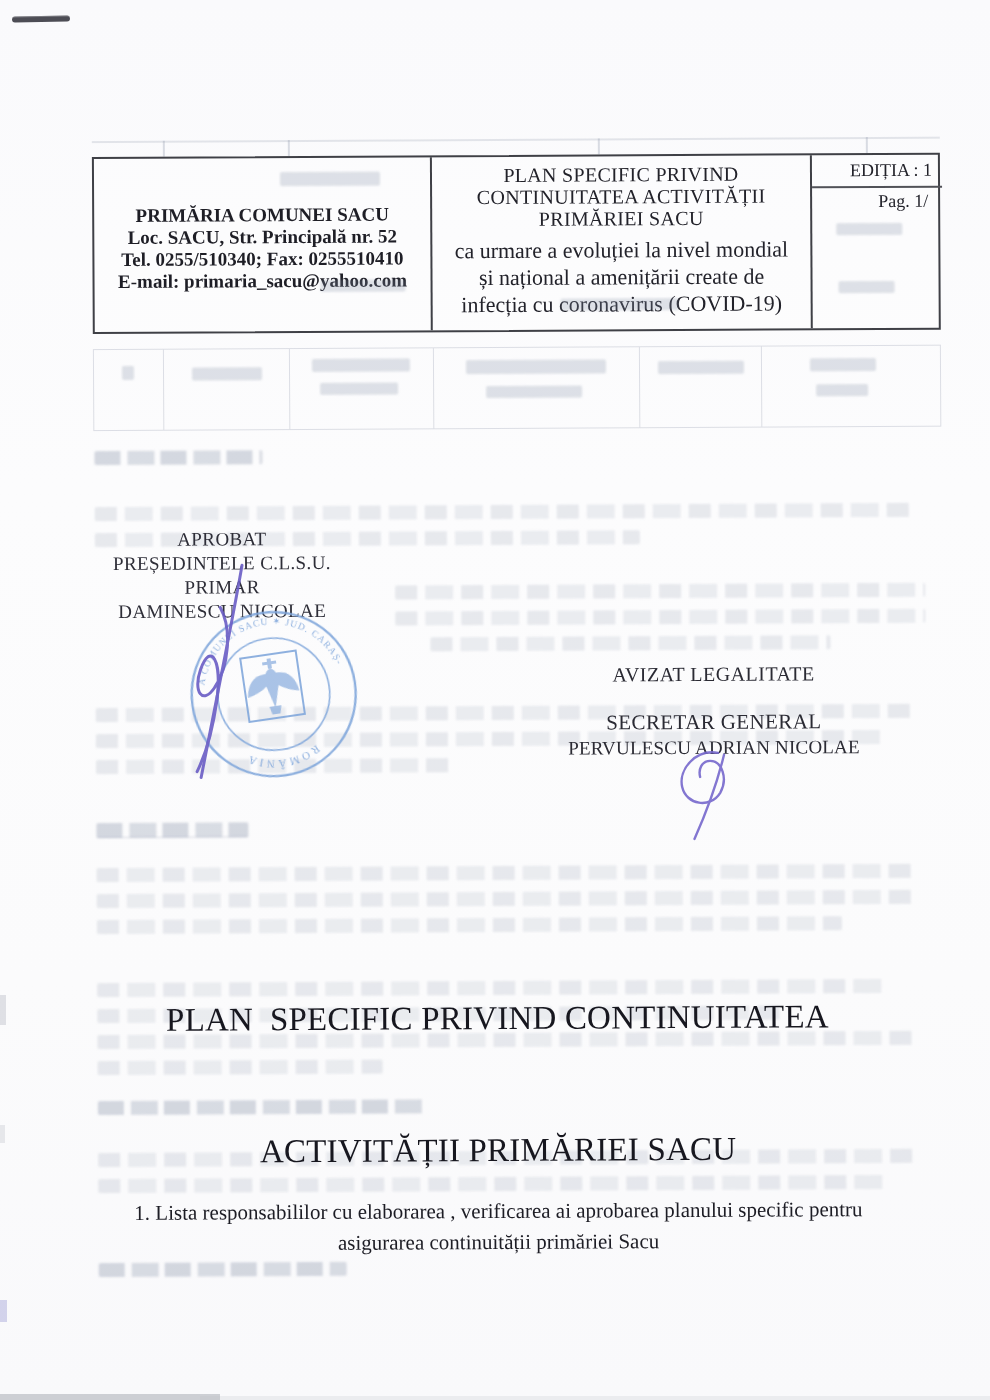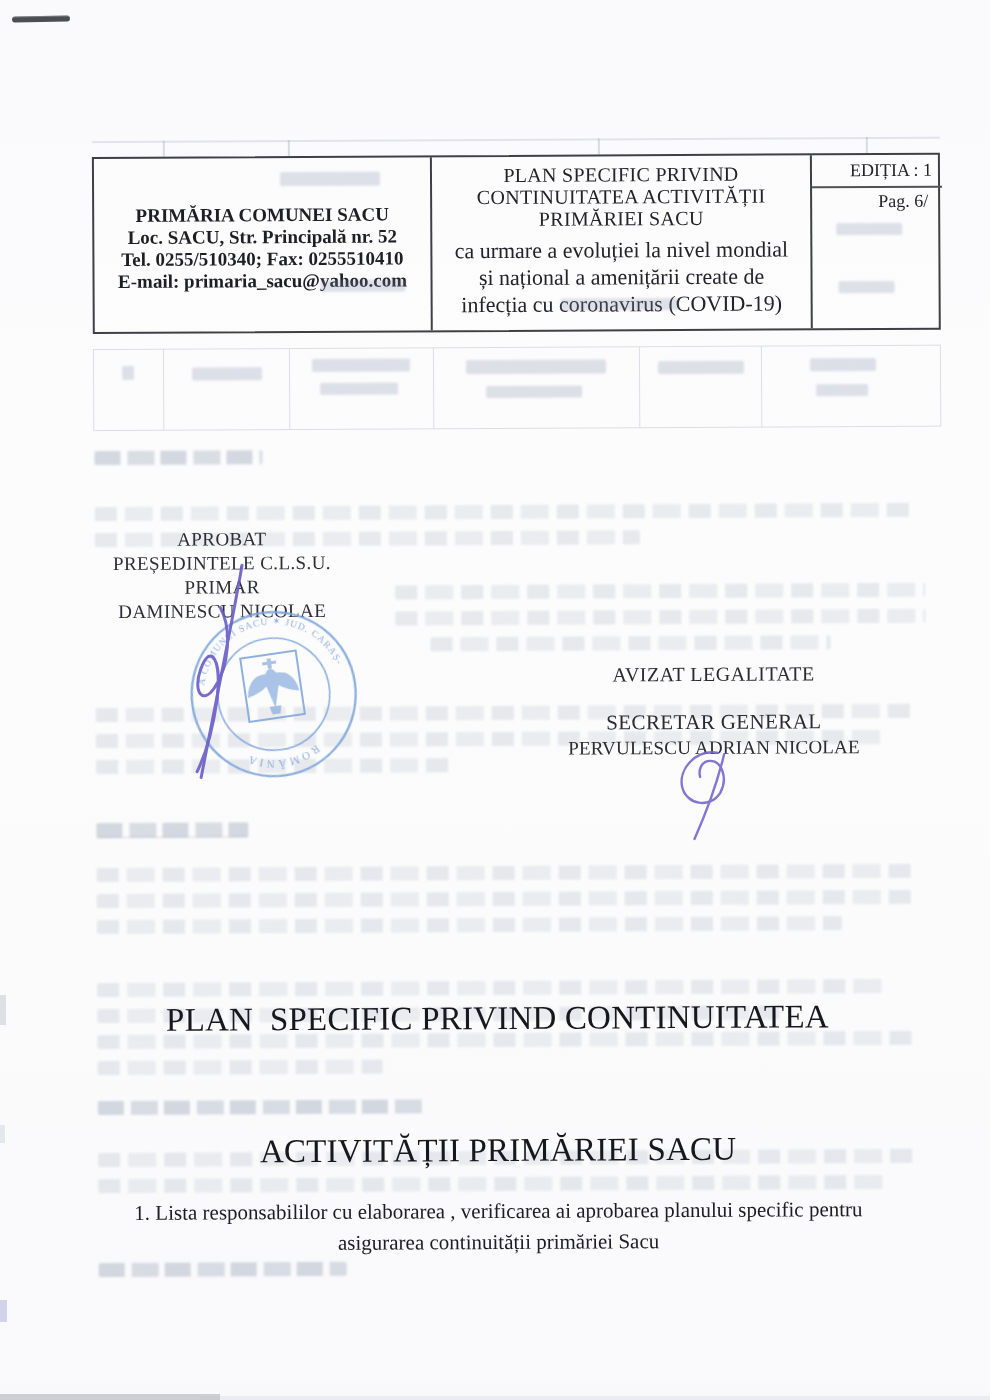--- a/index.html
+++ b/index.html
@@ -95,21 +95,21 @@
         <div class="gblob" style="left:128px;top:142px;width:118px;height:12px;"></div>
         <div class="t">PLAN  SPECIFIC PRIVIND</div>
         <div class="t">CONTINUITATEA ACTIVITĂȚII</div>
         <div class="t">PRIMĂRIEI SACU</div>
         <div class="s first">ca urmare a evoluției la nivel mondial</div>
         <div class="s">și național  a amenițării create de</div>
         <div class="s">infecția cu coronavirus (COVID-19)</div>
       </div>
       <div class="hdr-cell">
         <div class="ed-row">EDIȚIA : 1</div>
-        <div class="pg-row">Pag. 6/</div>
+        <div class="pg-row">Pag. 1/</div>
         <div class="gblob" style="left:24px;top:68px;width:66px;height:12px;"></div>
         <div class="gblob" style="left:26px;top:126px;width:56px;height:12px;"></div>
       </div>
     </div>
 
     <div class="gtable">
       <div>
           <div class="gblob" style="left:28px;top:16px;width:12px;height:14px;"></div>
         </div>
       <div>

